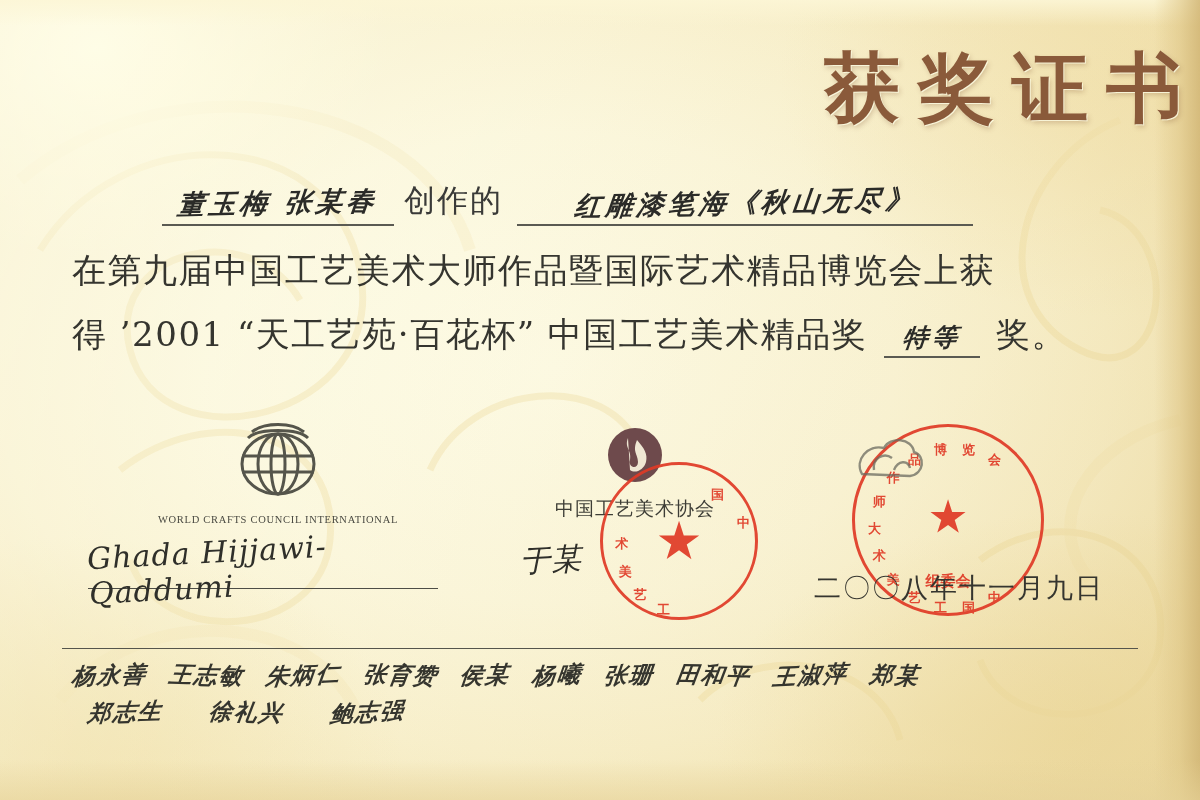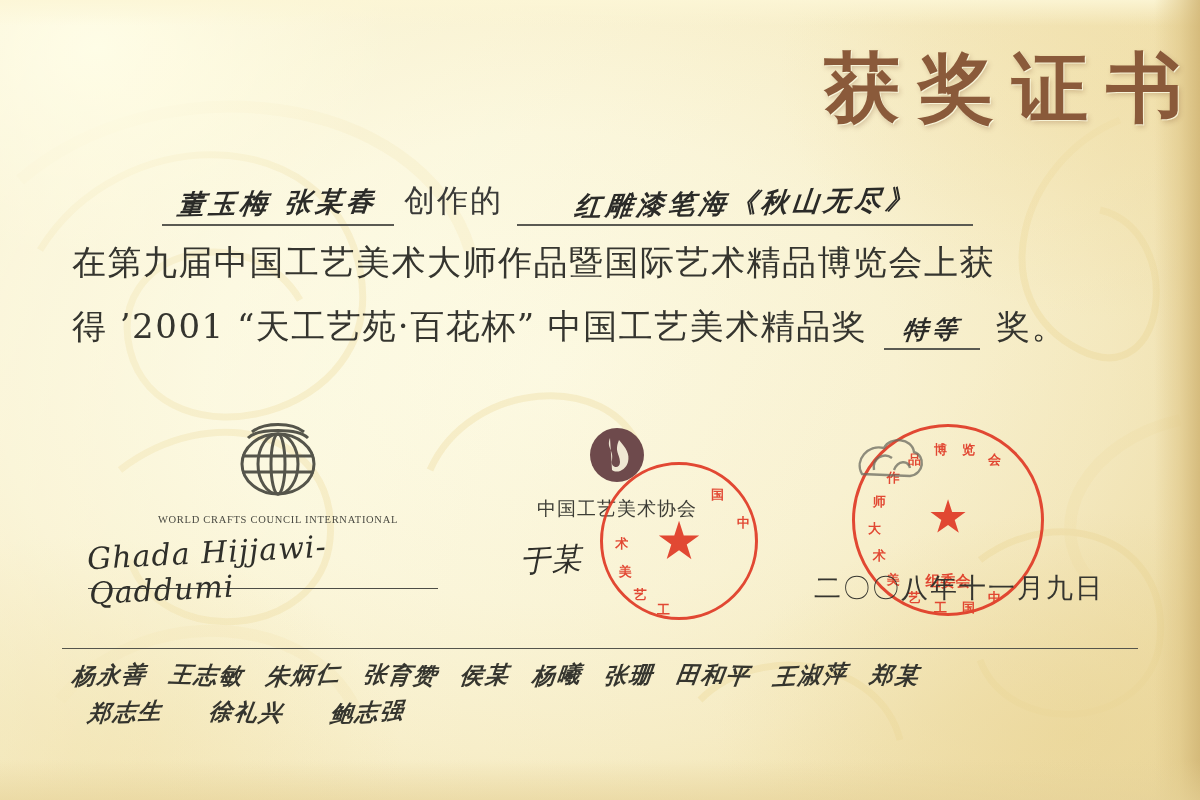--- a/index.html
+++ b/index.html
@@ -124,21 +124,21 @@
     padding-bottom: 4px;
   }
   .line2, .line3, .line4 {
     font-size: 34px;
     letter-spacing: 1.5px;
     color: #35352f;
     margin-top: 18px;
     display: block;
     text-align: justify;
   }
-  .line2 { margin-top: 14px; }
+  .line2 { margin-top: 22px; }
   .line4 { padding-left: 80px; }
   .blank-grade {
     display: inline-block;
     border-bottom: 2px solid #5a5a52;
     width: 96px;
     text-align: center;
     font-size: 25px;
     padding-bottom: 2px;
     margin: 0 4px;
   }
@@ -175,21 +175,21 @@
     font-size: 30px;
     color: #2f2f2a;
     letter-spacing: 1px;
     transform: rotate(-3deg);
     display: inline-block;
     margin-top: 8px;
   }
 
   .cn-assoc {
     position: absolute;
-    left: 452px;
+    left: 470px;
     top: 10px;
     width: 330px;
     text-align: center;
   }
   .cn-assoc-cap {
     font-size: 19px;
     letter-spacing: 1px;
     color: #3d3d36;
     margin-top: 8px;
     font-family: "DejaVu Serif", serif;

